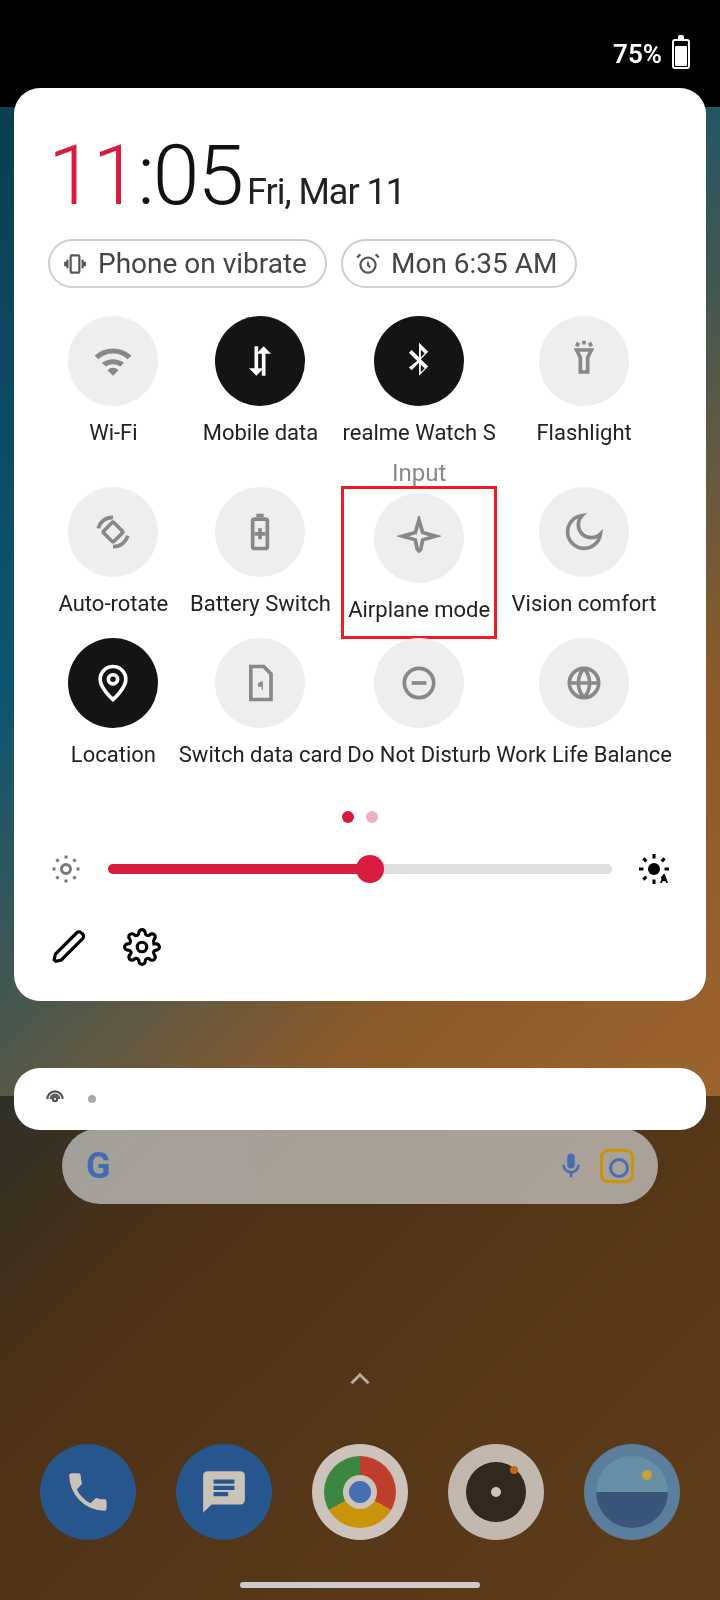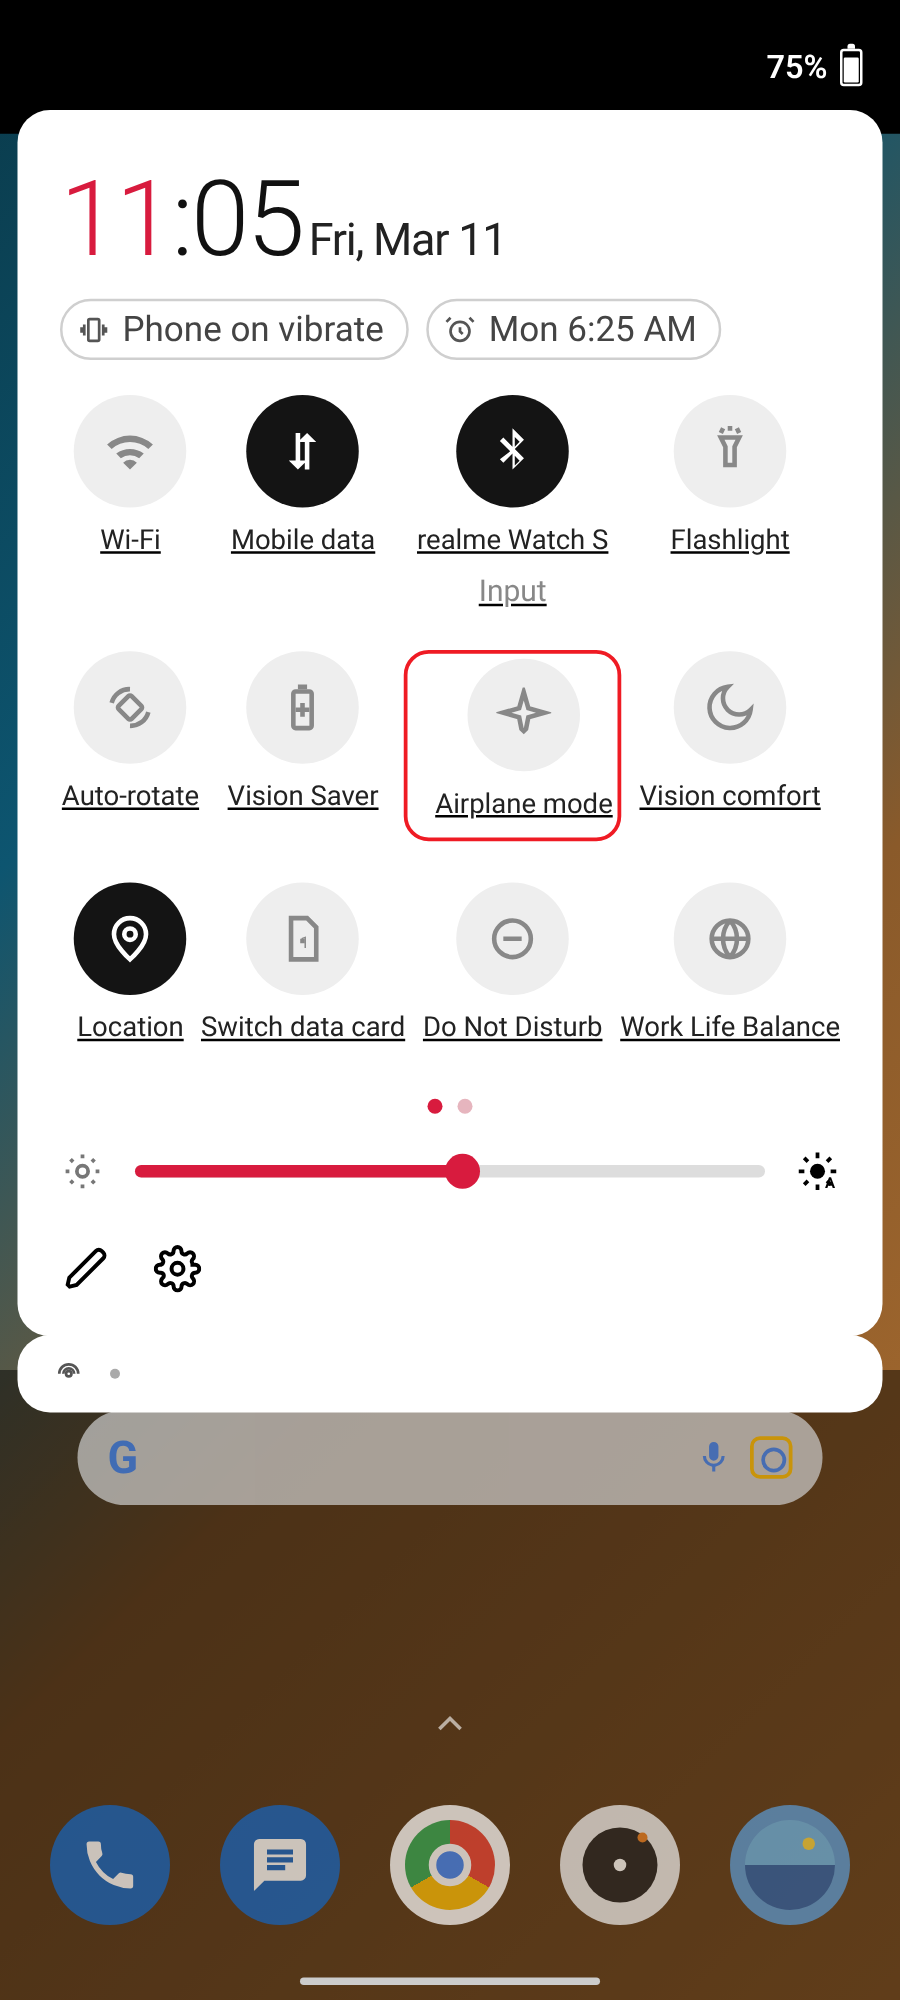--- a/index.html
+++ b/index.html
@@ -33,31 +33,31 @@
   .clock .colon { color:#111;}
   .date { font-size: 36px; color:#222; font-weight:400; letter-spacing:-1px;}
   .chips { display:flex; gap:14px; margin-top:14px;}
   .chip {
     display:inline-flex; align-items:center; gap:10px;
     border:2px solid #cfcfcf; border-radius:40px; padding:6px 18px 6px 12px;
     font-size:28px; color:#444;
   }
   .chip svg { width:26px; height:26px; }
   
-  .grid { margin-top:28px; display:grid; grid-template-columns: repeat(4,1fr); row-gap:34px;text-decoration:underline;}
+  .grid { margin-top:28px; display:grid; grid-template-columns: repeat(4,1fr); }
   .tile { display:flex; flex-direction:column; align-items:center; }
   .circle {
     width:90px; height:90px; border-radius:50%;
     display:flex; align-items:center; justify-content:center;
     background:#eee;
   }
   .circle.on { background:#141414; }
   .tile-label { margin-top:14px; font-size:22px; color:#222; text-align:center; white-space:nowrap;}
   .tile-sub { font-size:24px; color:#888; margin-top:14px;}
-  .highlight { outline:3px solid #ef1b24; outline-offset:-2px; padding:6px 6px 16px 24px;border-radius:19px;}
+  .highlight { outline:3px solid #ef1b24; outline-offset:-2px; padding:6px 6px 16px 6px;}
   .circle svg { width:44px; height:44px; }
   .circle.on svg { color:#fff; } .circle svg { color:#888; }
   
   .pager { display:flex; gap:12px; justify-content:center; margin-top:44px;}
   .dot { width:12px; height:12px; border-radius:50%; background:#e6b5be;}
   .dot.active { background:#d81b3e;}
   
   .brightness { display:flex; align-items:center; gap:24px; margin-top:28px;}
   .brightness .sun { width:36px; height:36px; color:#777; display:flex; align-items:center; justify-content:center;}
   .slider { flex:1; height:10px; background:#ddd; border-radius:10px; position:relative;}
@@ -180,21 +180,21 @@
           <rect x="8" y="4" width="8" height="16" rx="1"></rect>
           <path d="M5 8v8M3 10v4M19 8v8M21 10v4"></path>
         </svg>
       <span>Phone on vibrate</span>
     </div>
     <div class="chip">
       <svg viewBox="0 0 24 24" fill="none" stroke="#555" stroke-width="2">
           <circle cx="12" cy="13" r="7"></circle>
           <path d="M12 10v3l2 2M5 3L2 6M19 3l3 3"></path>
         </svg>
-      <span>Mon 6:25 AM</span>
+      <span>Mon 6:35 AM</span>
     </div>
   </div>
 
   <div class="grid" id="tiles-grid">
       <div class="tile">
         <div class="circle">
           <svg viewBox="0 0 24 24" fill="currentColor">
             <path d="M12 20l-3-3a4.2 4.2 0 016 0zM2 9l2 2a12 12 0 0116 0l2-2A15 15 0 002 9zm4 4l2 2a7 7 0 018 0l2-2a10 10 0 00-12 0z"></path>
           </svg>
         </div>
@@ -234,21 +234,21 @@
         </div>
         <div class="tile-label">Auto-rotate</div>
       </div>
       <div class="tile">
         <div class="circle">
           <svg viewBox="0 0 24 24" fill="none" stroke="currentColor" stroke-width="2">
             <rect x="8" y="5" width="8" height="16" rx="1"></rect>
             <path d="M10 3h4M12 10v6M9 13h6"></path>
           </svg>
         </div>
-        <div class="tile-label">Vision Saver</div>
+        <div class="tile-label">Battery Switch</div>
       </div>
       <div class="tile highlight">
         <div class="circle">
           <svg viewBox="0 0 24 24" fill="none" stroke="currentColor" stroke-width="2">
             <path d="M12 2l2 7 7 2-7 2-1 5-1 1-1-1-1-5-7-2 7-2z"></path>
           </svg>
         </div>
         <div class="tile-label">Airplane mode</div>
       </div>
       <div class="tile">

